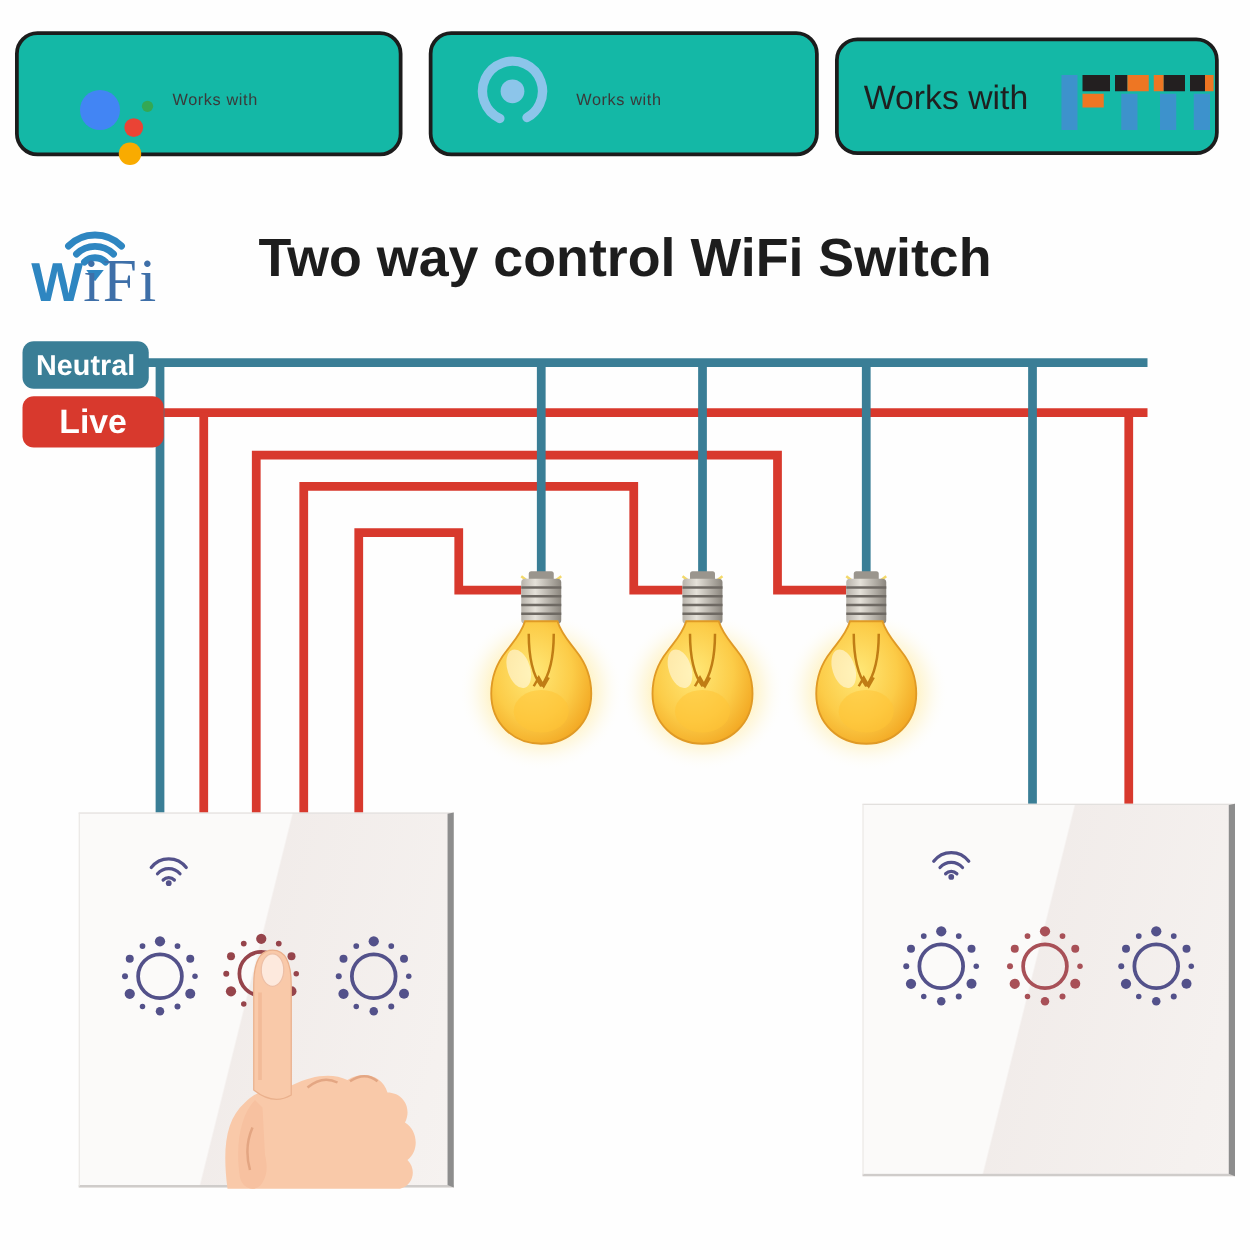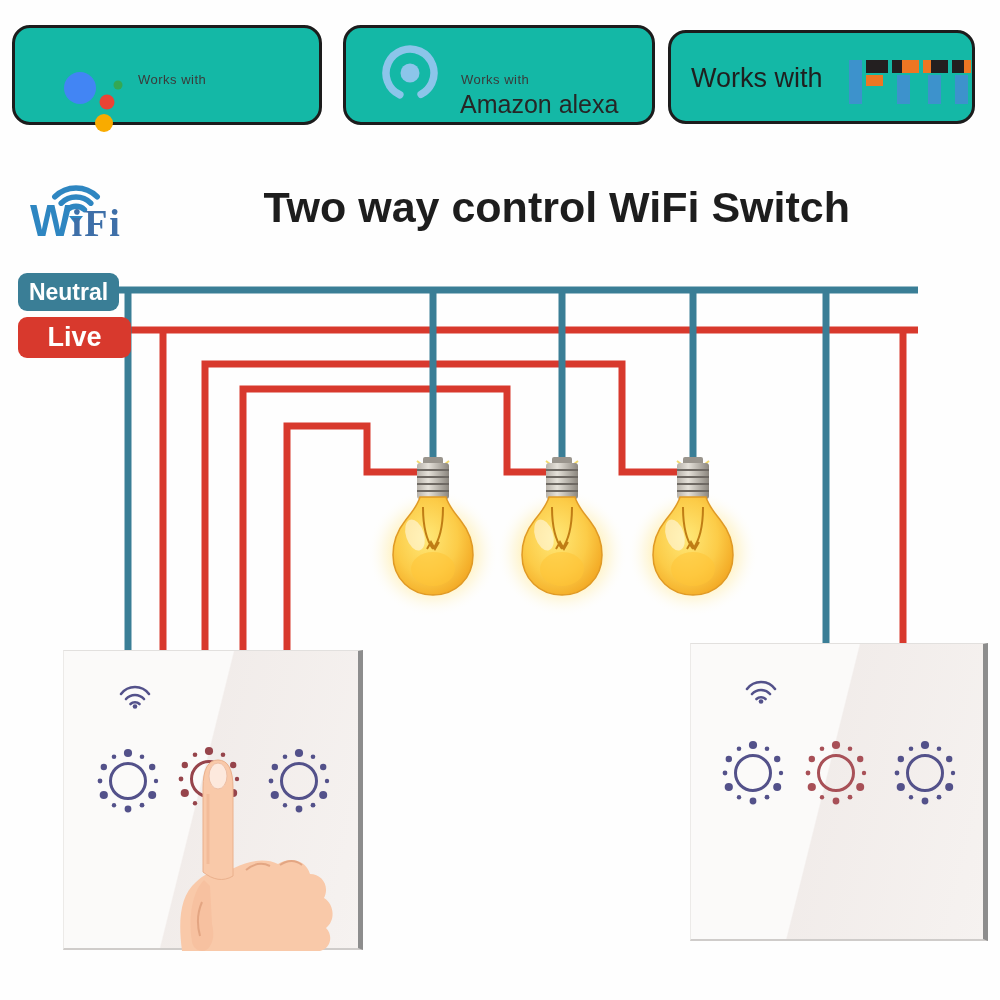--- a/index.html
+++ b/index.html
@@ -18,25 +18,25 @@
   .badge .badge-name{position:absolute;font-size:25px;color:#262626;white-space:nowrap;}
   #badge-ga{left:12px;top:25px;width:310px;}
   #badge-alexa{left:343px;top:25px;width:312px;}
   #badge-ifttt{left:668px;top:30px;width:307px;height:94px;}
   #badge-ifttt .works-big{position:absolute;left:20px;top:30px;font-size:27px;color:#1f1f1f;}
 
   
   #wifi-logo{left:10px;top:160px;width:132px;height:100px;}
   #wifi-logo .wifi-word{position:absolute;left:0;top:36px;width:132px;text-align:center;}
   #wifi-logo .w{font-size:44px;font-weight:bold;color:var(--wifi-blue);font-family:"Liberation Sans",sans-serif;}
-  #wifi-logo .ifi{font-size:38px;color:var(--wifi-blue2);font-family:"Liberation Serif",serif;letter-spacing:2px;font-weight:bold;}
+  #wifi-logo .ifi{font-size:49px;color:var(--wifi-blue2);font-family:"Liberation Serif",serif;letter-spacing:2px;}
 
   
   #main-title{
-    left:150px;top:183px;width:700px;text-align:right;
+    left:150px;top:183px;width:700px;text-align:center;
     font-size:43px;font-weight:bold;color:#1d1d1d;letter-spacing:0px;
   }
 
   
   .wire-label{
     position:absolute;color:#fff;font-weight:bold;text-align:center;
     border-radius:9px;z-index:30;
   }
   #label-neutral{left:18px;top:273px;width:101px;height:38px;line-height:38px;font-size:23px;background:var(--neutral-teal);}
   #label-live{left:18px;top:317px;width:113px;height:41px;line-height:41px;font-size:27px;background:var(--live-red);}
@@ -113,21 +113,20 @@
   </svg>
   <div class="works-small" style="left:123px;top:44px">Works with</div>
 </div>
 
 <div class="badge" id="badge-alexa">
   <svg class="abs" style="left:30px;top:15px" width="70" height="70">
     <circle cx="34" cy="30" r="24" fill="none" stroke="var(--alexa-blue)" stroke-width="7.5" stroke-linecap="round" stroke-dasharray="128 23" transform="rotate(115 34 30)"></circle>
     <circle cx="34" cy="30" r="9.5" fill="var(--alexa-blue)"></circle>
   </svg>
   <div class="works-small" style="left:115px;top:44px">Works with</div>
-  <div class="badge-name" style="left:114px;top:62px">Amazon alexa</div>
 </div>
 
 <div class="badge" id="badge-ifttt">
   <div class="works-big">Works with</div>
   <svg class="abs" style="left:178px;top:25px" width="122" height="50">
 
     <rect class="ifttt-blue" x="0" y="2" width="13" height="44"></rect>
 
     <rect class="ifttt-black" x="17" y="2" width="22" height="13"></rect>
     <rect class="ifttt-orange" x="17" y="17" width="17" height="11"></rect>

